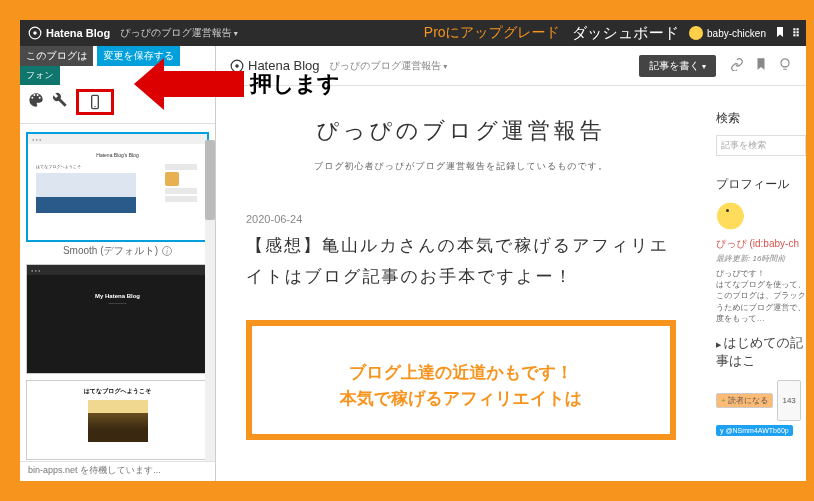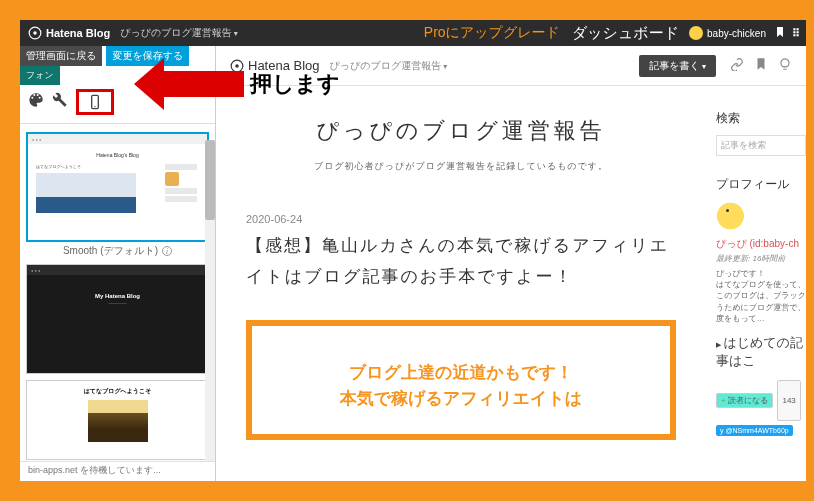--- a/index.html
+++ b/index.html
@@ -77,21 +77,21 @@
   .pv-side h4 { font-size: 12px; font-weight: normal; margin-bottom: 8px; }
   .pv-search { display: flex; align-items: center; border: 1px solid #ddd; font-size: 9px; color: #aaa; padding: 3px 4px; margin-bottom: 20px; }
   .pv-chick { width: 36px; height: 30px; background: radial-gradient(circle at 40% 50%, #ffdc5c 50%, transparent 52%); margin: 6px 0; position: relative; }
   .pv-chick::after { content: ""; position: absolute; left: 10px; top: 8px; width: 3px; height: 3px; background: #333; border-radius: 50%; }
   .pv-uname { color: #d9534f; font-size: 10px; margin-bottom: 2px; }
   .pv-meta { color: #888; font-size: 8px; font-style: italic; }
   .pv-desc { font-size: 8px; color: #666; line-height: 1.4; margin-top: 4px; }
   .pv-link { font-size: 13px; color: #444; margin-top: 10px; }
   .pv-link::before { content: "▶"; font-size: 7px; margin-right: 2px; }
   .pv-btns { display: flex; gap: 4px; margin-top: 10px; align-items: center; }
-  .pv-btn-sub { border: 1px solid #ccc; font-size: 8px; padding: 1px 4px; color: #555; background: #5eead4; border-radius: 2px; }
+  .pv-btn-sub { border: 1px solid #ccc; font-size: 8px; padding: 1px 4px; color: #555; background: #fdba74; border-radius: 2px; }
   .pv-btn-sub::before { content: "+ "; color: #6a4; }
   .pv-btn-cnt { border: 1px solid #ccc; font-size: 8px; padding: 15px 4px; color: #555; background: #f8f8f8; border-radius: 2px; }
   .pv-tw { background: #1da1f2; color: #fff; font-size: 7px; padding: 2px 4px; margin-top: 4px; display: inline-block; border-radius: 2px; }
   
   .annot { position: absolute; top: 58px; left: 134px; display: flex; align-items: center; z-index: 50; }
   .annot .arrow-body { width: 80px; height: 26px; background: #d00; }
   .annot .arrow-head { width: 0; height: 0; border-top: 26px solid transparent; border-bottom: 26px solid transparent; border-right: 30px solid #d00; }
   .annot-text { font-size: 22px; font-weight: bold; color: #000; margin-left: 6px; }
   
   .thumb3 { border: 1px solid #ccc; background: #fff; height: 80px; overflow: hidden; position: relative; }
@@ -124,21 +124,21 @@
           <path d="M6 2v20l6-5 6 5V2z"></path>
         </svg>
     </span>
     <span class="menu-dots">⠿</span>
   </div>
 
   <div class="body">
 
     <div class="leftpanel">
       <div class="lp-top">
-        <span class="lp-back">管理画面に戻る</span>
+        <span class="lp-back">このブログは</span>
         <span class="lp-save">変更を保存する</span>
       </div>
       <div style="display:flex;">
           <span class="lp-phone">フォン</span>
         </div>
       <div class="lp-tools">
         <span><svg viewBox="0 0 24 24">
               <path d="M12 2a10 10 0 100 20c1 0 2-.8 2-2 0-.5-.2-1-.5-1.3-.3-.4-.5-.8-.5-1.2 0-1 .8-1.5 1.8-1.5H17a5 5 0 005-5c0-5-4.5-9-10-9zm-5.5 8a1.5 1.5 0 110-3 1.5 1.5 0 010 3zm3-4a1.5 1.5 0 110-3 1.5 1.5 0 010 3zm5 0a1.5 1.5 0 110-3 1.5 1.5 0 010 3zm3 4a1.5 1.5 0 110-3 1.5 1.5 0 010 3z"></path>
             </svg></span>
         <span><svg viewBox="0 0 24 24">

